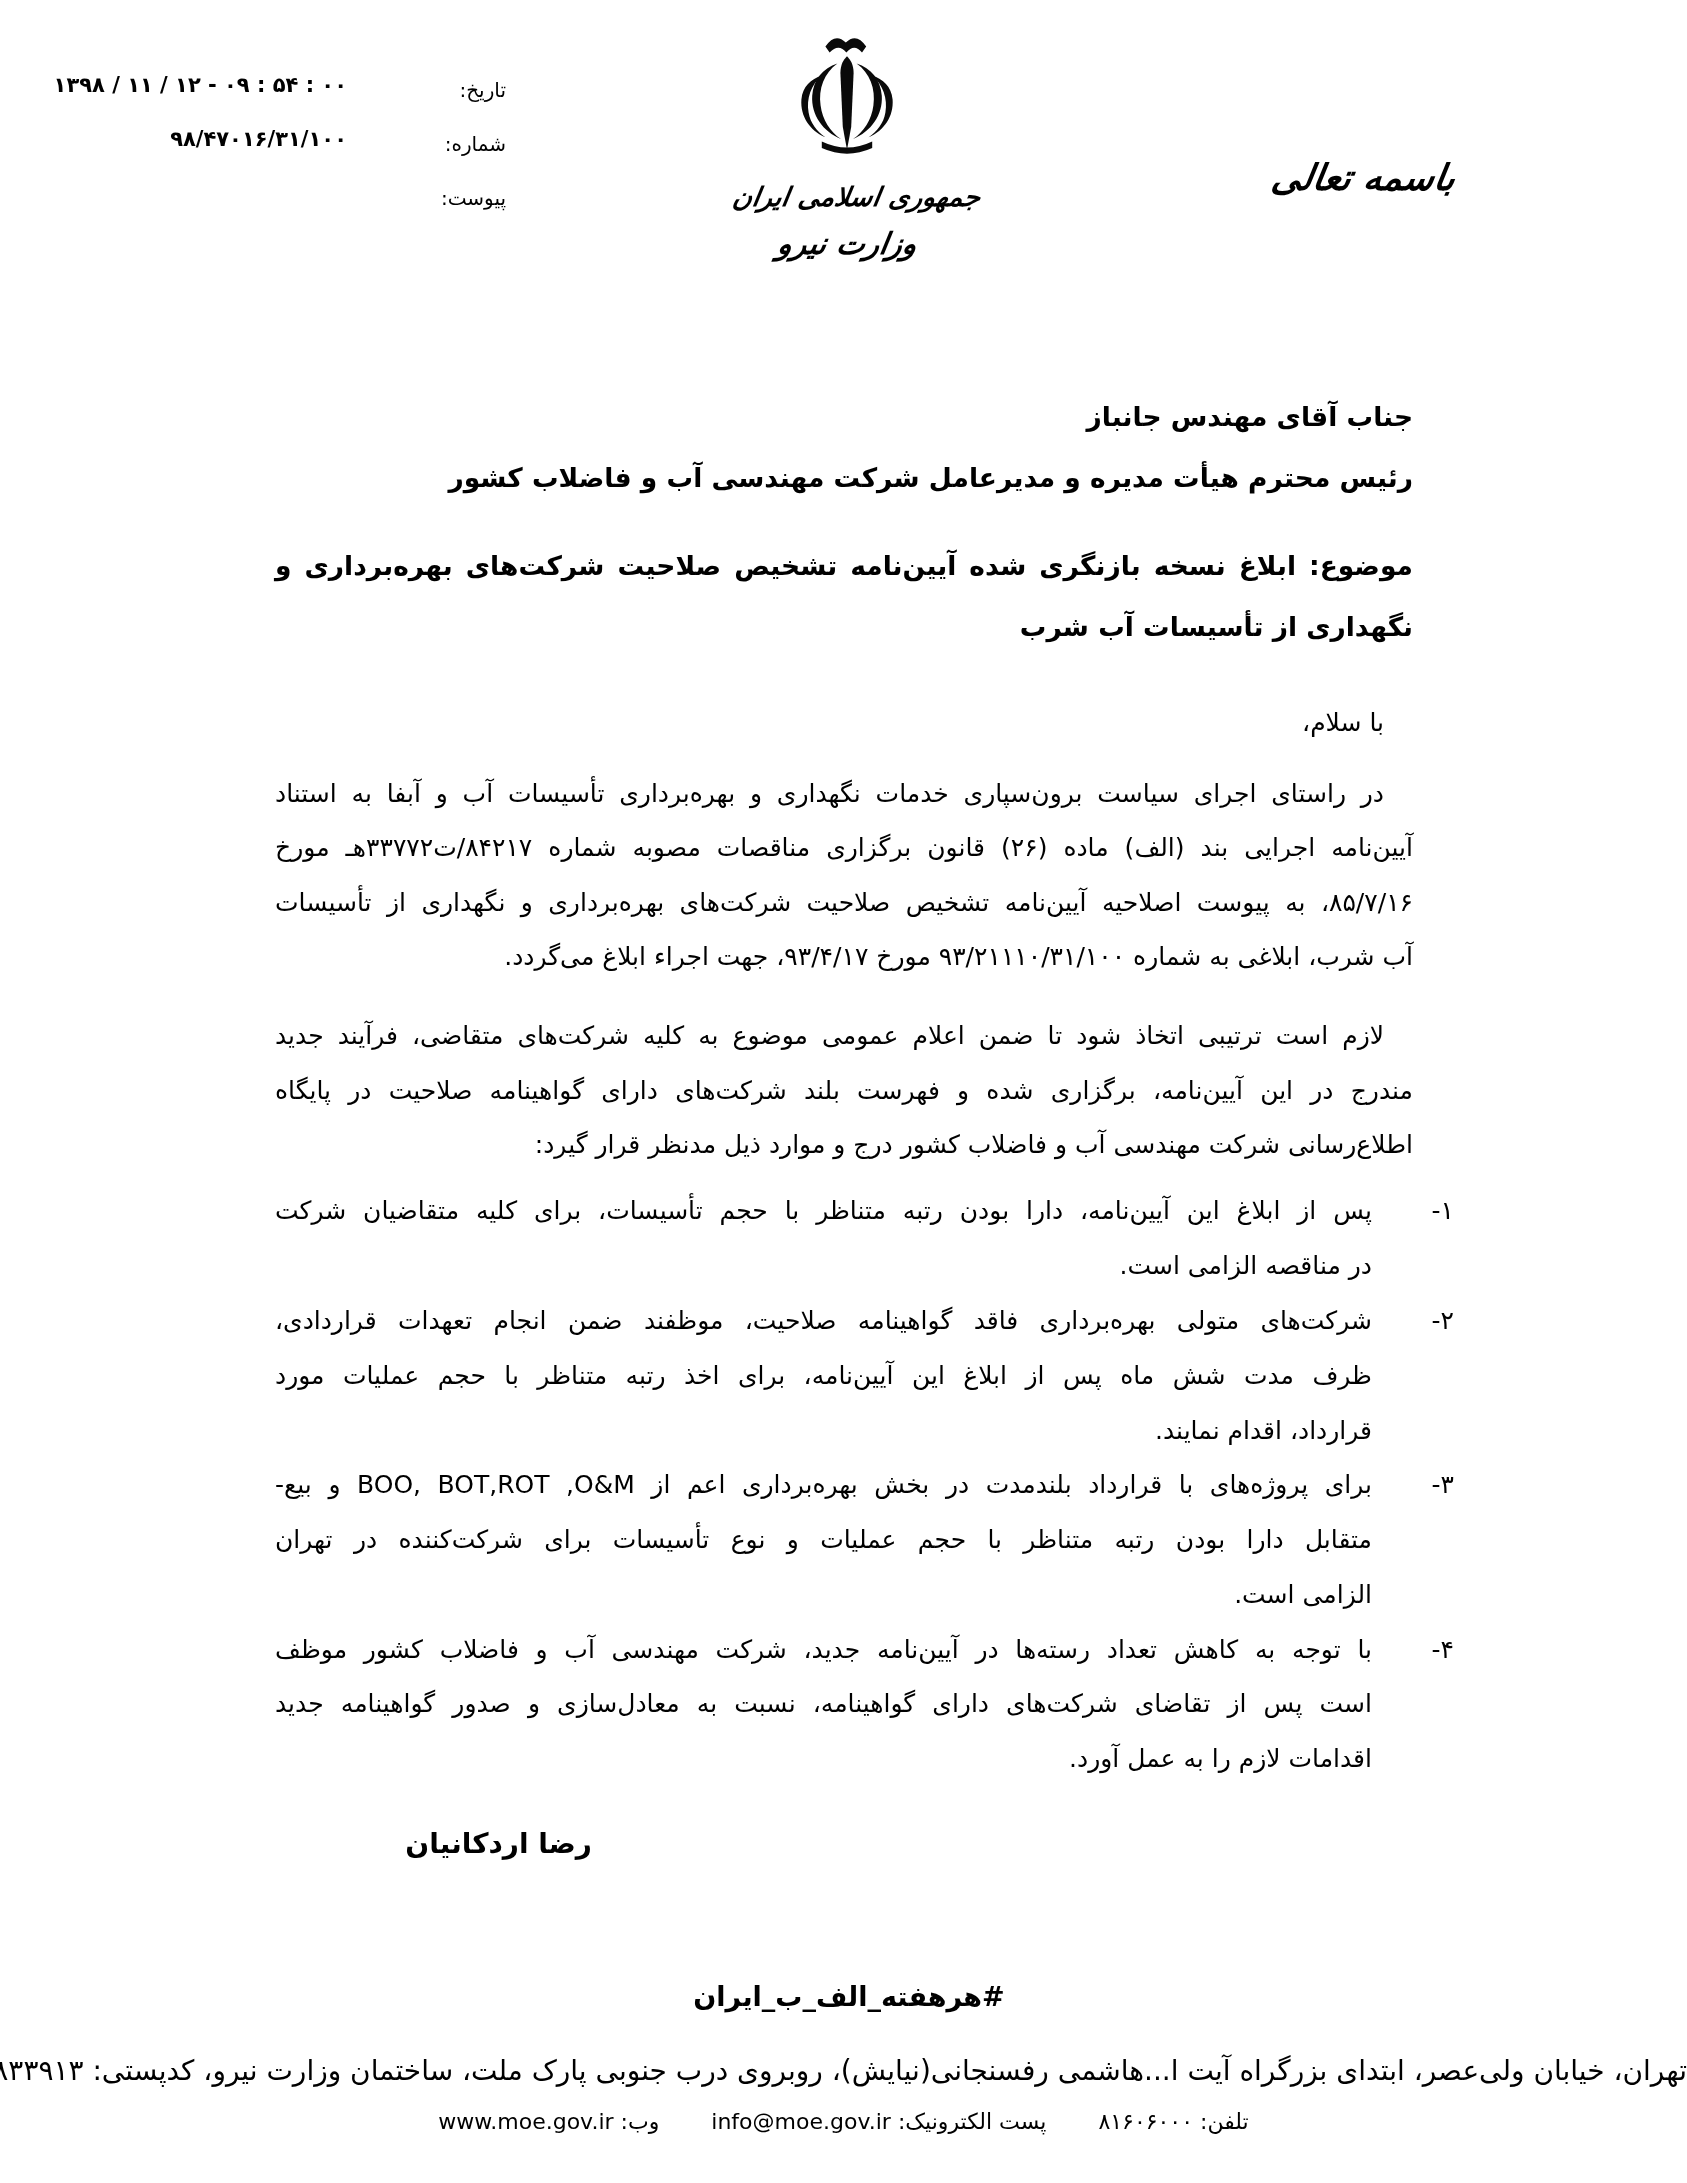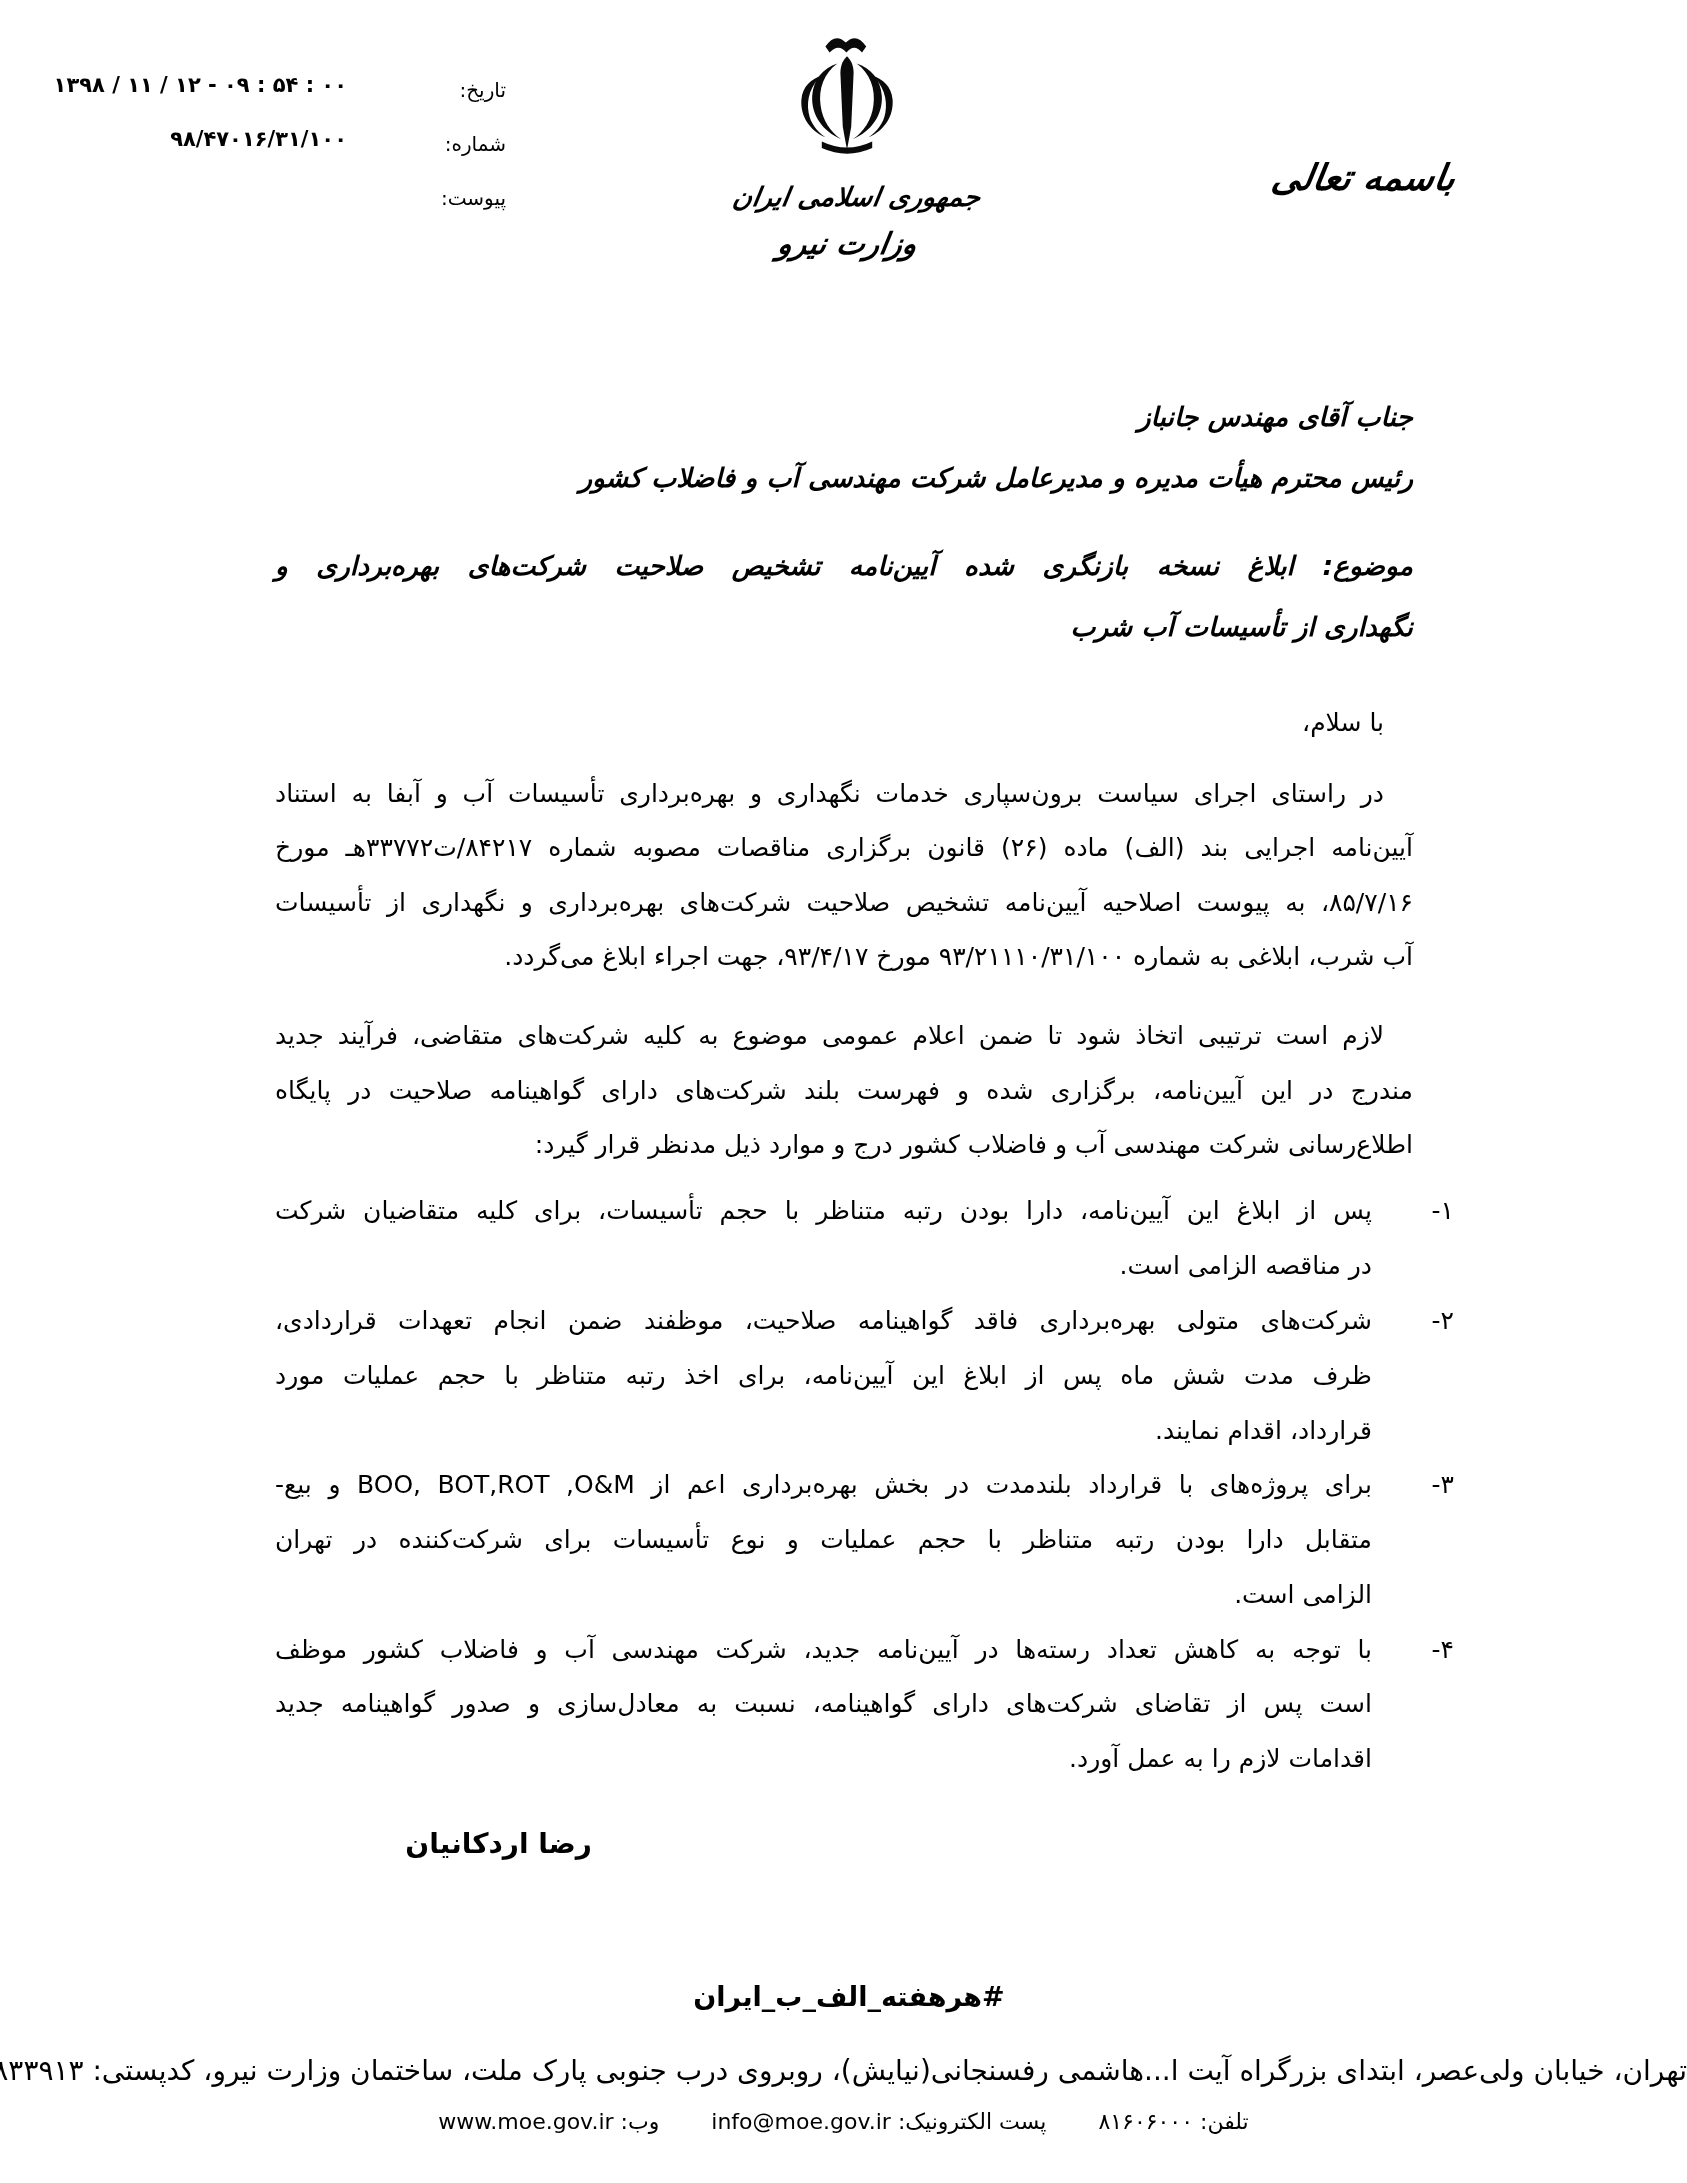--- a/index.html
+++ b/index.html
@@ -24,21 +24,21 @@
   .country{font-size:26.5px;margin-top:2.6px;white-space:nowrap;}
   .ministry{font-size:30px;margin-top:14.6px;white-space:nowrap;}
   
   .bismillah{position:absolute;top:157px;right:232px;font-size:36px;direction:rtl;}
   
   .body{position:absolute;top:390px;left:275px;width:1138px;direction:rtl;}
   .bline{
     position:absolute;left:0;right:0;height:54px;line-height:54px;
     font-size:25px;text-align:right;direction:rtl;white-space:nowrap;
   }
-  .bold{font-weight:700;font-size:26.5px;font-style:italic;}
+  .bold{font-weight:700;font-size:26.5px;}
   .j{white-space:normal;text-align:justify;text-align-last:justify;}
   .ind{text-indent:29px;}
   .li{padding-right:41px;}
   .num{position:absolute;right:-41px;top:0;}
   
   .signature{position:absolute;top:1827px;left:367px;width:225px;font-size:28px;font-weight:700;direction:rtl;text-align:right;white-space:nowrap;}
   
   .hashtag{position:absolute;top:1981px;left:0;right:0;text-align:center;font-size:27px;font-weight:700;direction:rtl;margin-left:11px;}
   .footer-address{position:absolute;top:2054px;left:0;right:0;text-align:center;font-size:28px;direction:rtl;white-space:nowrap;}
   .footer-contact{position:absolute;top:2109px;left:0;right:0;display:flex;direction:rtl;justify-content:center;gap:52px;font-size:22px;}

